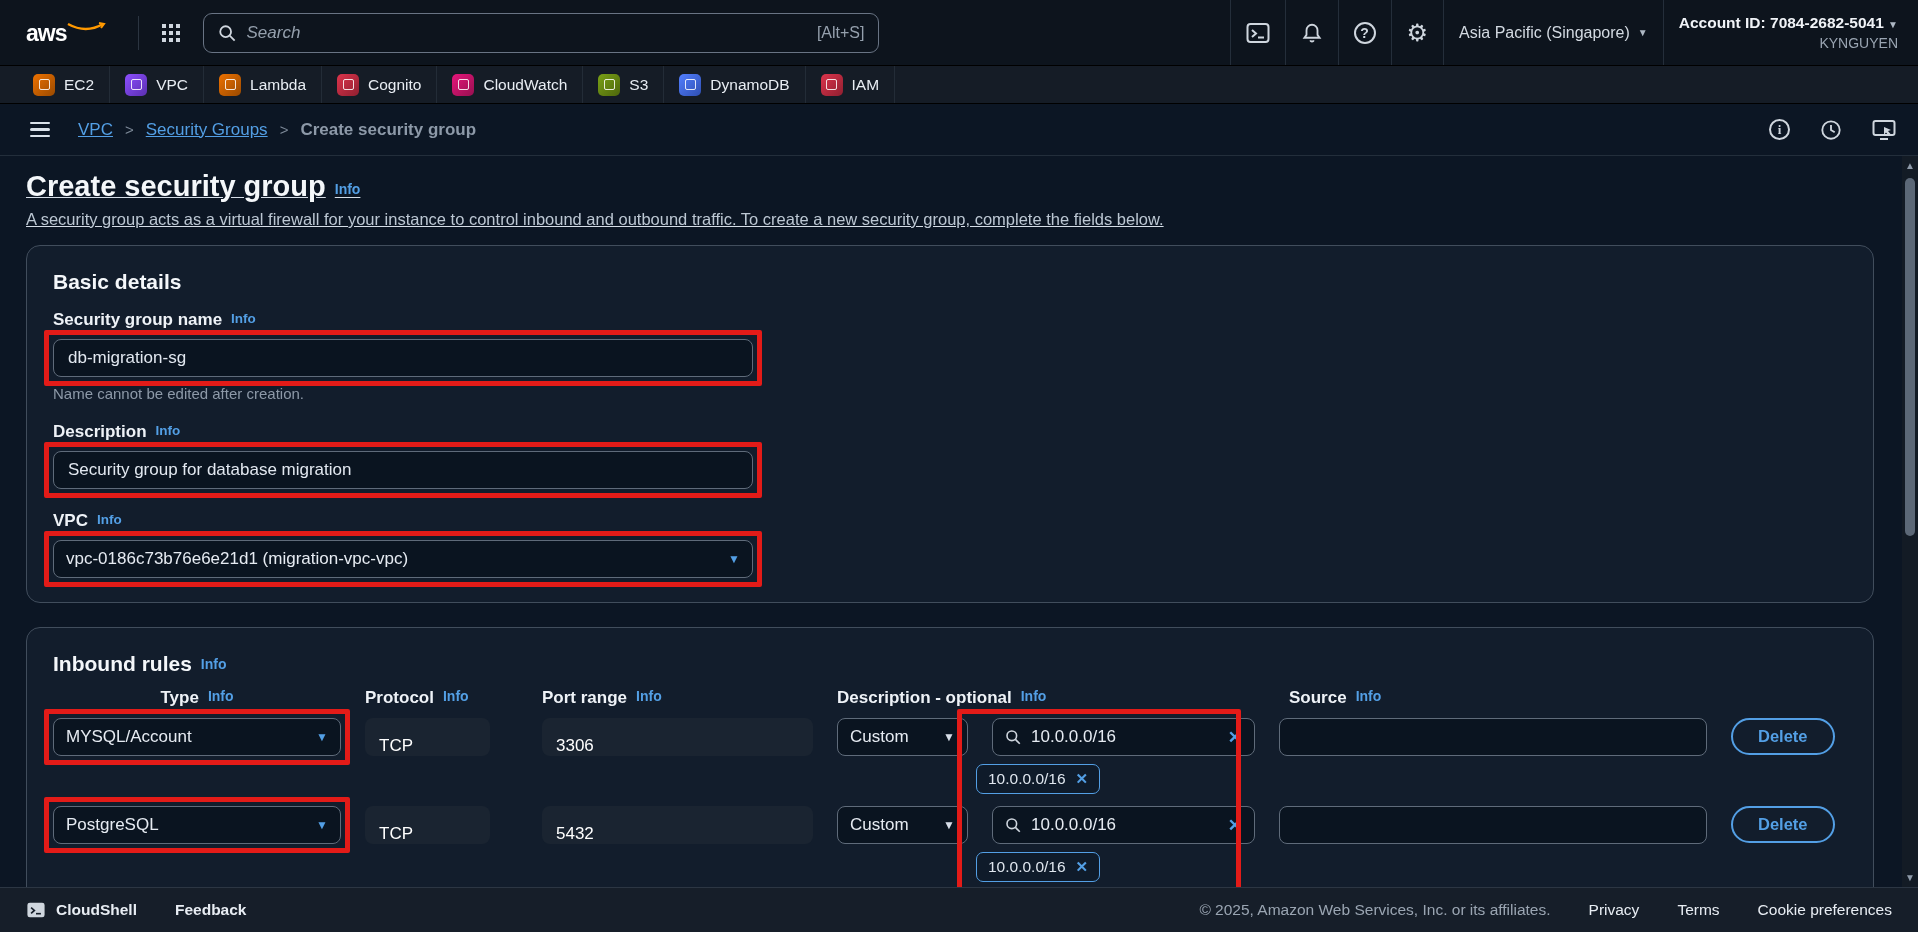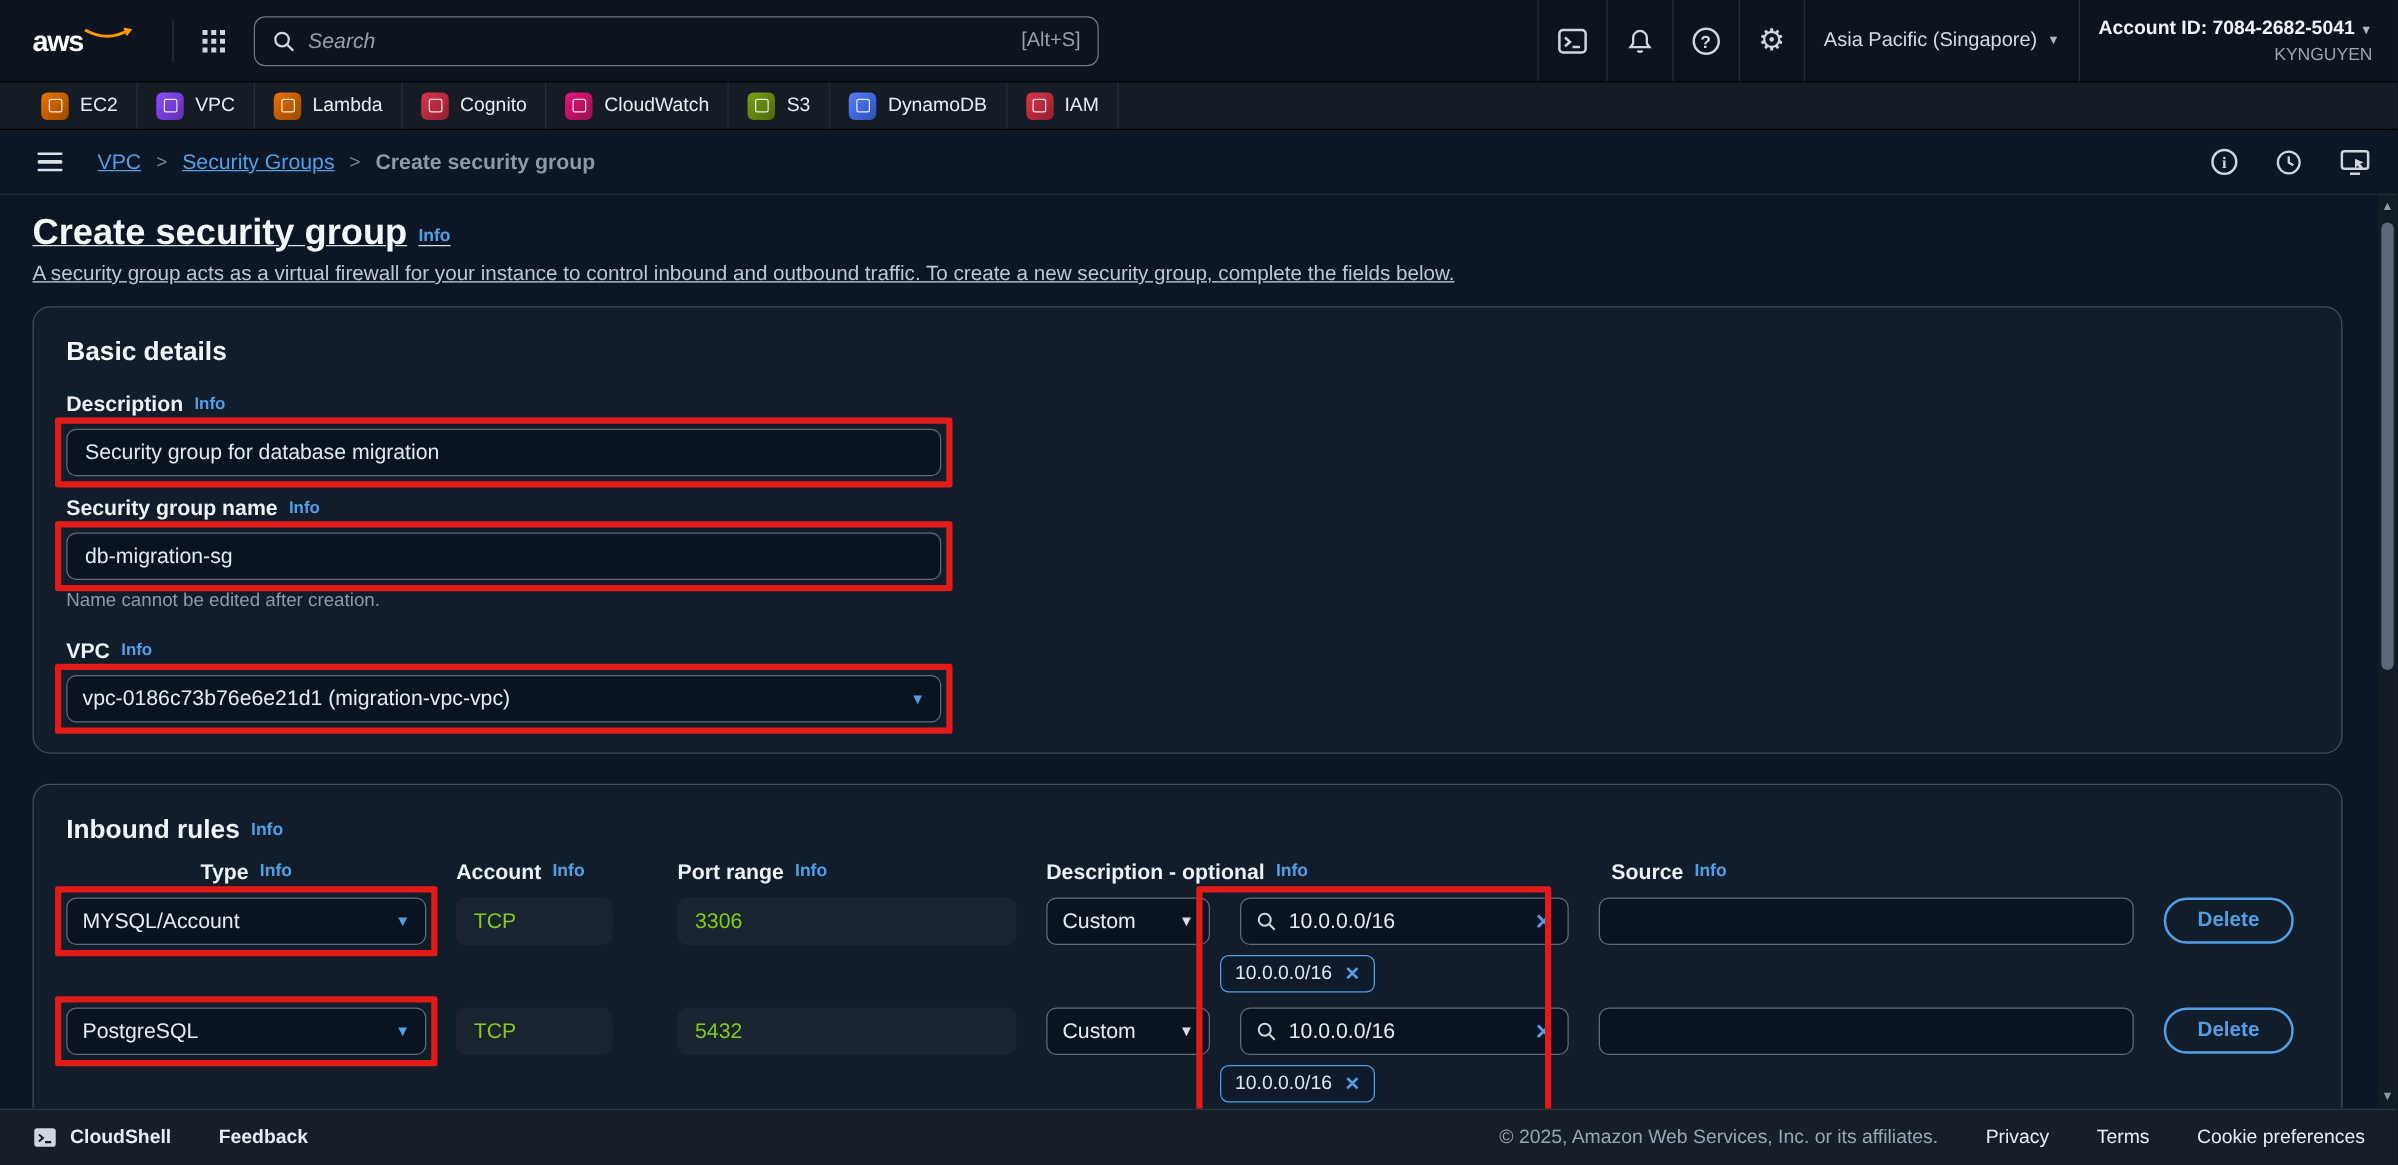--- a/index.html
+++ b/index.html
@@ -75,22 +75,22 @@
   .w-wide { width:700px; }
   .annot { display:inline-block; vertical-align:top; border:5px solid #e31b18; padding:4px; margin:-9px; border-radius:2px; position:relative; z-index:4; }
   .select {
     display:flex; align-items:center; justify-content:space-between; gap:10px;
     height:38px; background:#0a1420; border:1.5px solid #5f6b7a; border-radius:8px;
     padding:0 12px; font-size:17px; color:#e6ebf2; cursor:pointer;
   }
   .select .caret { color:#539fe5; font-size:12px; }
   .select.light .caret { color:#d7dee8; }
   .disabled-input {
-    height:38px; background:#1a2431; border-radius:8px; color:#84cc16; font-size:17px;
-    display:flex; align-items:center; padding:0 14px;
+    height:38px; background:#1a2431; border-radius:8px; color:#ffffff; font-size:17px;
+    display:flex; align-items:flex-end; padding:0 14px;
   }
   
   .rules-header { display:flex; gap:24px; margin-top:12px; }
   .rules-header .hcell { font-size:17px; font-weight:bold; color:#eef2f7; }
   .c-type{width:288px;flex:0 0 auto;text-align:center;} .c-proto{width:125px;flex:0 0 auto;} .c-port{width:271px;flex:0 0 auto;margin-left:28px;}
   .c-src{width:131px;flex:0 0 auto;} .c-srcin{width:263px;flex:0 0 auto;} .c-desc{width:428px;flex:0 0 auto;} .c-del{width:100px;flex:0 0 auto;}
   .c-srcgrp{width:418px;flex:0 0 auto;}
   .rules-body { position:relative; margin-top:10px; }
   .rule-row { display:flex; gap:24px; align-items:flex-start; }
   .rule-row + .chip-row { margin-top:8px; }
@@ -284,58 +284,58 @@
 
 <main class="content">
   <div class="page-head">
     <h1 class="page-title">Create security group</h1><span class="info-link">Info</span>
     <p class="subtitle">A security group acts as a virtual firewall for your instance to control inbound and outbound traffic. To create a new security group, complete the fields below.</p>
   </div>
 
   <section class="panel">
     <h2 class="panel-heading">Basic details</h2>
 
+    <div class="field">
+      <div class="field-label"><span>Security group name</span><span class="info-link">Info</span></div>
+      <div class="field-control">
+        <span class="annot">
+          <input class="text-input w-wide" value="db-migration-sg" style="">
+        </span>
+      </div>
+      <div class="help-text">Name cannot be edited after creation.</div>
+    </div>
+
     <div class="field" style="margin-top:20px;">
       <div class="field-label"><span>Description</span><span class="info-link">Info</span></div>
       <div class="field-control">
         <span class="annot">
           <input class="text-input w-wide" value="Security group for database migration" style="">
         </span>
       </div>
-    </div>
-
-    <div class="field">
-      <div class="field-label"><span>Security group name</span><span class="info-link">Info</span></div>
-      <div class="field-control">
-        <span class="annot">
-          <input class="text-input w-wide" value="db-migration-sg" style="">
-        </span>
-      </div>
-      <div class="help-text">Name cannot be edited after creation.</div>
     </div>
 
     <div class="field" style="margin-top:22px;">
       <div class="field-label"><span>VPC</span><span class="info-link">Info</span></div>
       <div class="field-control">
         <span class="annot">
           <div class="select w-wide">
             <span>vpc-0186c73b76e6e21d1 (migration-vpc-vpc)</span>
             <span class="caret">▼</span>
           </div>
         </span>
       </div>
     </div>
   </section>
 
   <section class="panel inbound" style="min-height:320px;">
     <h2 class="panel-heading">Inbound rules</h2><span class="info-link">Info</span>
 
     <div class="rules-header">
       <div class="hcell c-type"><span>Type</span><span class="info-link">Info</span></div>
-      <div class="hcell c-proto"><span>Account</span><span class="info-link">Info</span></div>
+      <div class="hcell c-proto"><span>Protocol</span><span class="info-link">Info</span></div>
       <div class="hcell c-port"><span>Port range</span><span class="info-link">Info</span></div>
       <div class="hcell c-desc"><span>Description - optional</span><span class="info-link">Info</span></div>
       <div class="hcell c-srcgrp"><span>Source</span><span class="info-link">Info</span></div>
     </div>
 
     <div class="rules-body">
       <div class="src-annotation"></div>
 
       <div class="rule-row">
         <div class="c-type">

